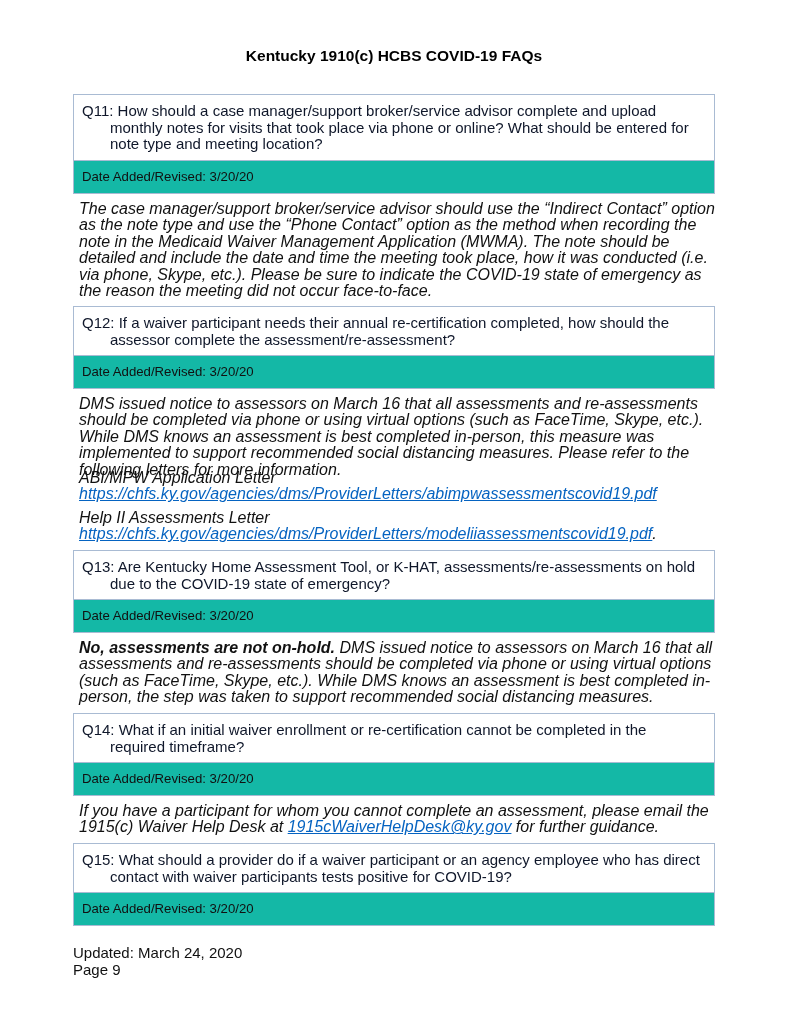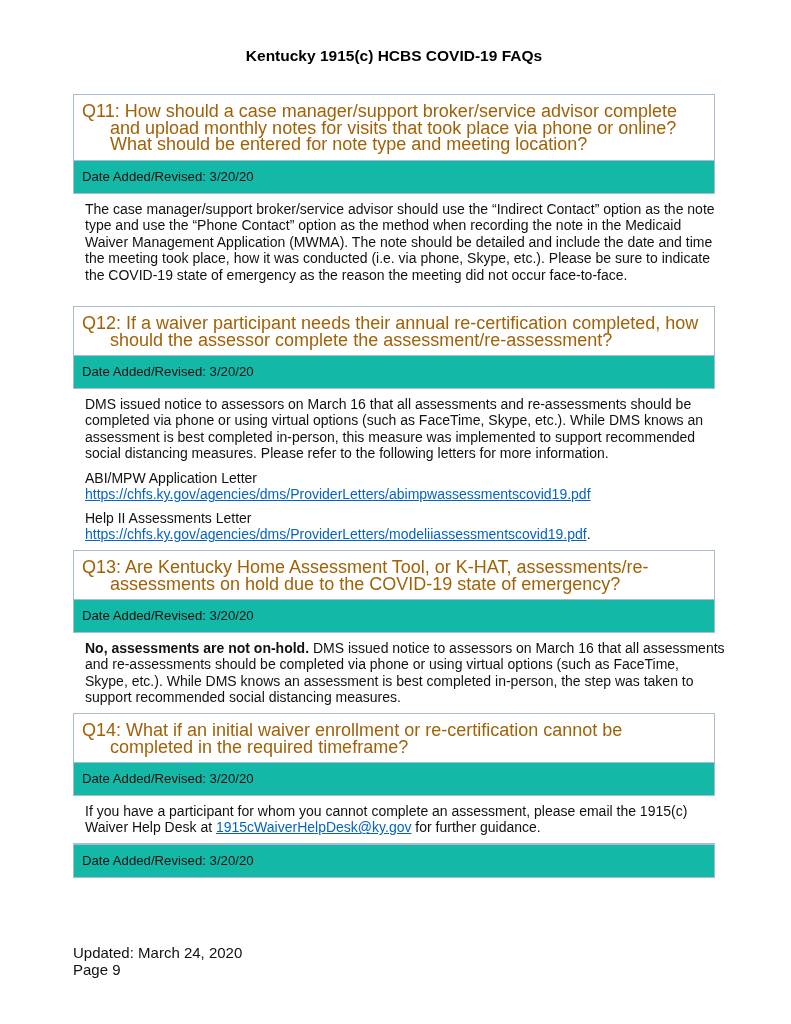--- a/index.html
+++ b/index.html
@@ -10,43 +10,43 @@
     .page { position: absolute; left: 73px; top: 0; width: 642px; }
     .title {
       position: absolute; left: 0; width: 642px; top: 47px;
       text-align: center; font-weight: bold; font-size: 15.5px; color: #000;
     }
     .qbox {
       position: absolute; left: 0; width: 640px;
       border: 1px solid #a9bbd3; background: #fff;
     }
     .qtext {
-      color: #a16207; font-size: 18px; line-height: 16.5px;
+      color: #0f172a; font-size: 15px; line-height: 16.5px;
       padding: 8px 10px 7px 36px; text-indent: -28px; margin: 0;
     }
     .qdate {
       background: #14b8a6; border-top: 1px solid #a9bbd3;
       font-size: 13.2px; line-height: 16px; padding: 8px 8px 8px 8px; color: #111;
     }
     .para {
-      position: absolute; left: 12px; width: 640px;
-      font-size: 14px; line-height: 16.4px; margin: 0; color: #111;
+      position: absolute; left: 6px; width: 640px;
+      font-size: 16px; line-height: 16.4px; margin: 0; color: #111; font-style: italic;
     }
     .para b { font-weight: bold; margin-top: 33px; }
     a.link { color: #0563c1; text-decoration: underline; }
     .footer {
       position: absolute; top: 944px; left: 0; width: 610px;
       font-size: 15px; display: flex; justify-content: flex-end; flex-direction: column;
     }
   </style>
 </head>
 <body>
 
 <div class="page">
-  <div class="title">Kentucky 1915(c) HCBS COVID-19 FAQs</div>
+  <div class="title">Kentucky 1910(c) HCBS COVID-19 FAQs</div>
 
   <div class="qbox" style="top:94px;">
     <p class="qtext">Q11: How should a case manager/support broker/service advisor complete and upload monthly notes for visits that took place via phone or online? What should be entered for note type and meeting location?</p>
     <div class="qdate">Date Added/Revised: 3/20/20</div>
   </div>
   <p class="para" style="top:201px;">The case manager/support broker/service advisor should use the “Indirect Contact” option as the note type and use the “Phone Contact” option as the method when recording the note in the Medicaid Waiver Management Application (MWMA). The note should be detailed and include the date and time the meeting took place, how it was conducted (i.e. via phone, Skype, etc.). Please be sure to indicate the COVID-19 state of emergency as the reason the meeting did not occur face-to-face.</p>
 
   <div class="qbox" style="top:306px;">
     <p class="qtext">Q12: If a waiver participant needs their annual re-certification completed, how should the assessor complete the assessment/re-assessment?</p>
     <div class="qdate">Date Added/Revised: 3/20/20</div>
@@ -67,20 +67,21 @@
   </div>
   <p class="para" style="top:640px;"><b>No, assessments are not on-hold.</b><span> DMS issued notice to assessors on March 16 that all assessments and re-assessments should be completed via phone or using virtual options (such as FaceTime, Skype, etc.). While DMS knows an assessment is best completed in-person, the step was taken to support recommended social distancing measures.</span></p>
 
   <div class="qbox" style="top:713px;">
     <p class="qtext">Q14: What if an initial waiver enrollment or re-certification cannot be completed in the required timeframe?</p>
     <div class="qdate">Date Added/Revised: 3/20/20</div>
   </div>
   <p class="para" style="top:803px;"><span>If you have a participant for whom you cannot complete an assessment, please email the 1915(c) Waiver Help Desk at </span><a class="link" href="#">1915cWaiverHelpDesk@ky.gov</a><span> for further guidance.</span></p>
 
   <div class="qbox" style="top:843px;">
+    <p class="qtext">Q15: What should a provider do if a waiver participant or an agency employee who has direct contact with waiver participants tests positive for COVID-19?</p>
     <div class="qdate">Date Added/Revised: 3/20/20</div>
   </div>
 
   <div class="footer">
     <span>Updated: March 24, 2020</span>
     <span>Page 9</span>
   </div>
 </div>
 
 </body></html>

